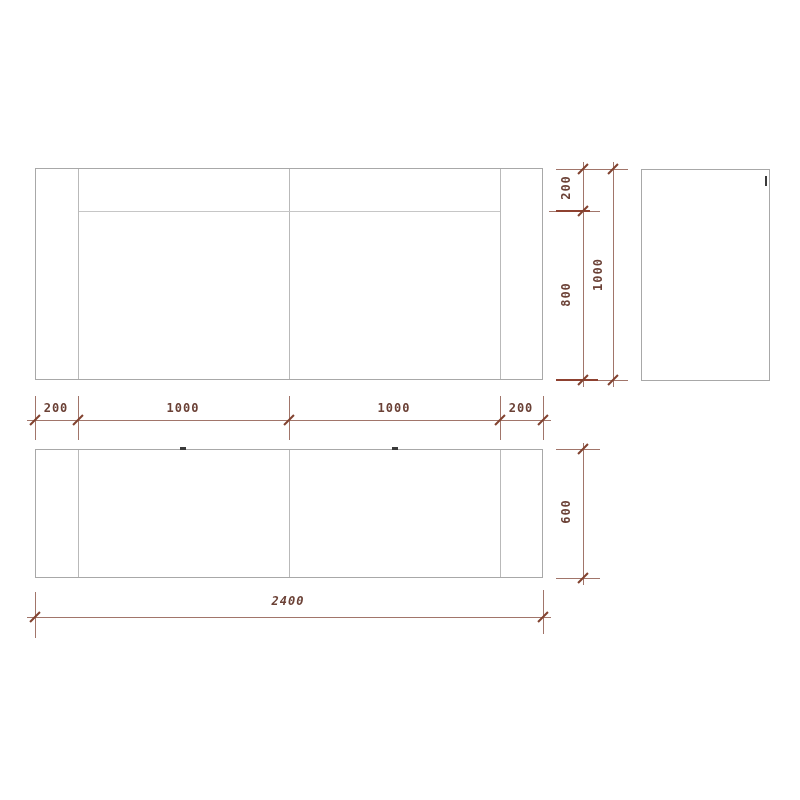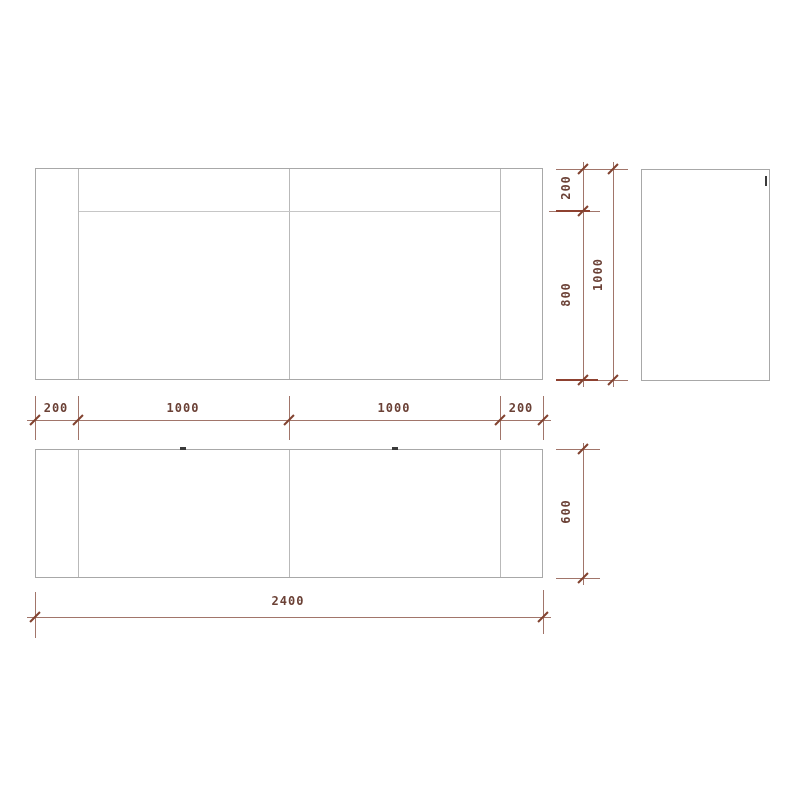--- a/index.html
+++ b/index.html
@@ -79,15 +79,15 @@
   <div class="dline" style="left:583px;top:443px;width:1px;height:142px;"></div>
   <div class="tick" style="left:576px;top:448px;"></div>
   <div class="tick" style="left:576px;top:577px;"></div>
   <div class="dlabel vlabel" style="left:546px;top:505px;width:40px;">600</div>
 
   <div class="dext" style="left:35px;top:592px;width:1px;height:46px;"></div>
   <div class="dext" style="left:543px;top:590px;width:1px;height:44px;"></div>
   <div class="dline" style="left:27px;top:617px;width:524px;height:1px;"></div>
   <div class="tick" style="left:28px;top:616px;"></div>
   <div class="tick" style="left:536px;top:616px;"></div>
-  <div class="dlabel" style="left:266px;top:595px;width:44px;">2400</div>
+  <div class="dlabel" style="left:266px;top:595px;width:44px;font-style:italic;">2400</div>
 
 </div>
 
 </body></html>

